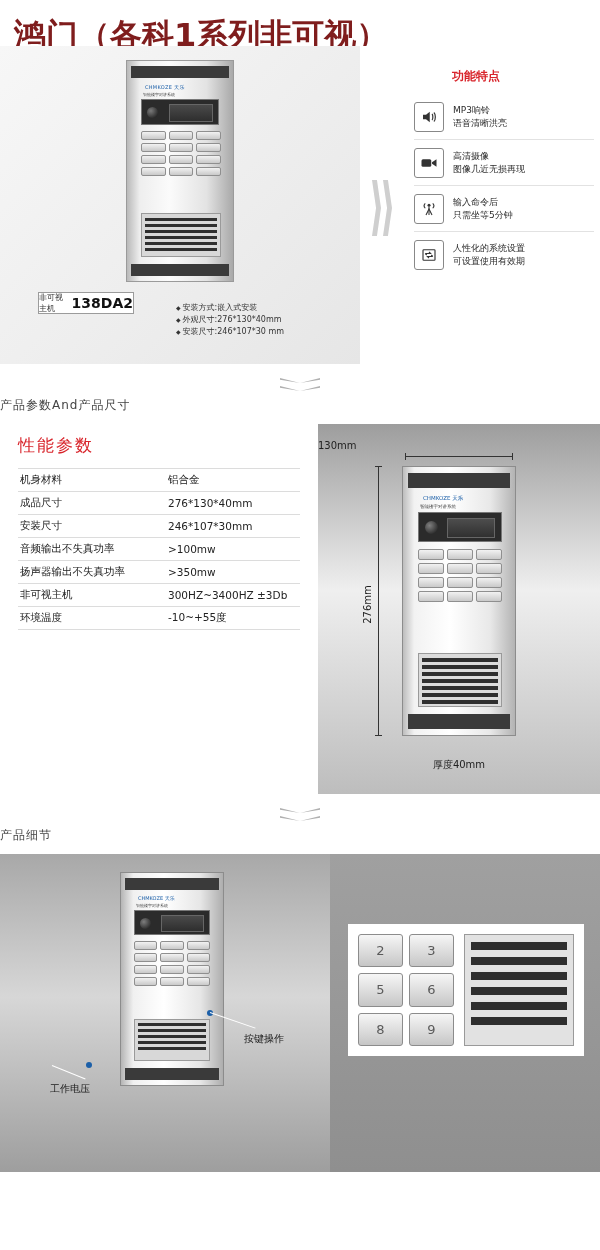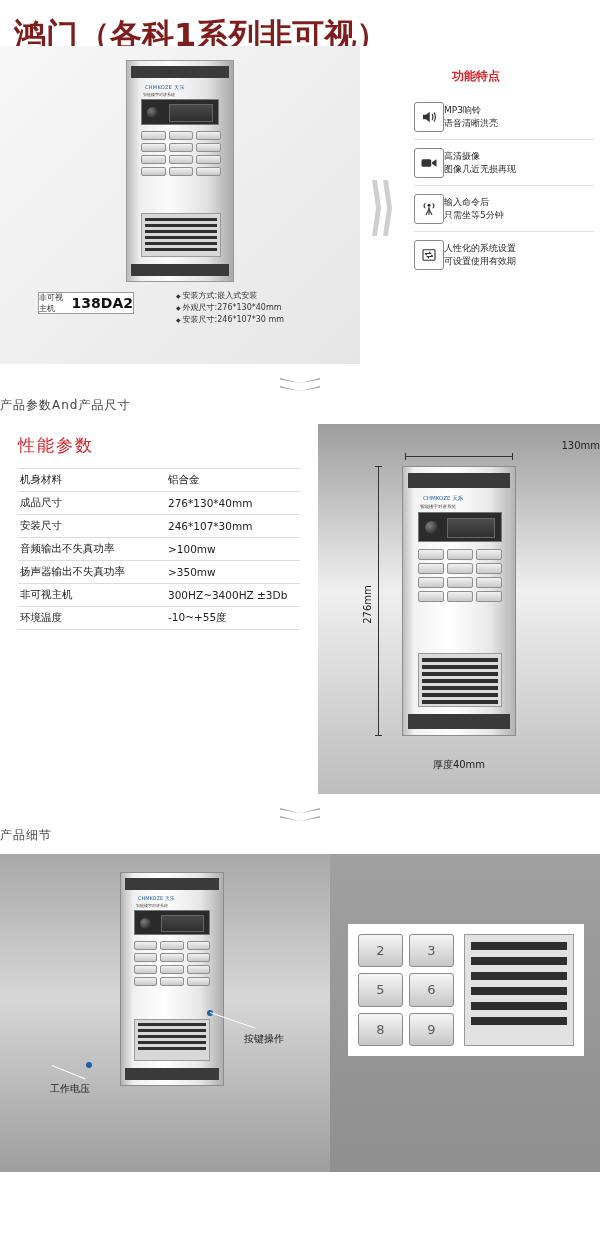--- a/index.html
+++ b/index.html
@@ -115,21 +115,21 @@
     border: 1px solid #9b9b9b;
     background: #fff;
     display: flex; align-items: center; justify-content: center;
   }
   .model-label .mini { font-size: 8px; color: #333; margin-right: 3px; }
   .model-label .big { font-size: 14px; font-weight: bold; color: #111; }
 
   
   .spec-list {
     position: absolute;
-    left: 176px; top: 244px;
+    left: 176px; top: 256px;
     font-size: 8px; color: #333; line-height: 12px;
   }
   .spec-list li { list-style: none; white-space: nowrap; }
   .spec-list li::before { content: "◆ "; color: #333; font-size: 6px; }
 
   
   .big-arrow {
     position: absolute; left: 372px; top: 134px;
     display: flex; gap: 2px;
   }
@@ -139,21 +139,21 @@
     clip-path: polygon(0 0, 55% 0, 100% 50%, 55% 100%, 0 100%, 45% 50%);
   }
 
   
   .feat-title {
     position: absolute; left: 452px; top: 22px;
     font-size: 12px; font-weight: bold; color: #d8232a;
   }
   .feat-list { position: absolute; left: 414px; top: 48px; width: 180px; }
   .feat-row {
-    display: flex; align-items: center; 
+    display: flex; align-items: center; gap: 9px;
     height: 46px;
     border-bottom: 1px solid #e2e2e2;
   }
   .feat-row:last-child { border-bottom: none; }
   .feat-icon {
     width: 30px; height: 30px;
     border: 1px solid #888;
     border-radius: 3px;
     display: flex; align-items: center; justify-content: center;
     color: #333; flex: 0 0 auto;
@@ -193,21 +193,21 @@
     padding: 4px 2px;
     border-bottom: 1px solid #dcdcdc;
     height: 22px;
   }
   .perf-table tr:first-child td { border-top: 1px solid #dcdcdc; }
   .perf-table td.k { width: 142px; }
   .perf-table td.v { padding-left: 8px; }
 
   
   .dim-top-label {
-    position:absolute; left:0; right:0; top:16px; text-align:right;
+    position:absolute; left:0; right:0; top:16px; text-align:left;
     font-size:10px; color:#222;
   }
   .dim-top-line {
     position:absolute; left:87px; top:32px; width:108px; height:1px; background:#333;
   }
   .dim-top-line::before, .dim-top-line::after {
     content:""; position:absolute; top:-3px; width:1px; height:7px; background:#333;
   }
   .dim-top-line::before { left:0; }
   .dim-top-line::after { right:0; }

